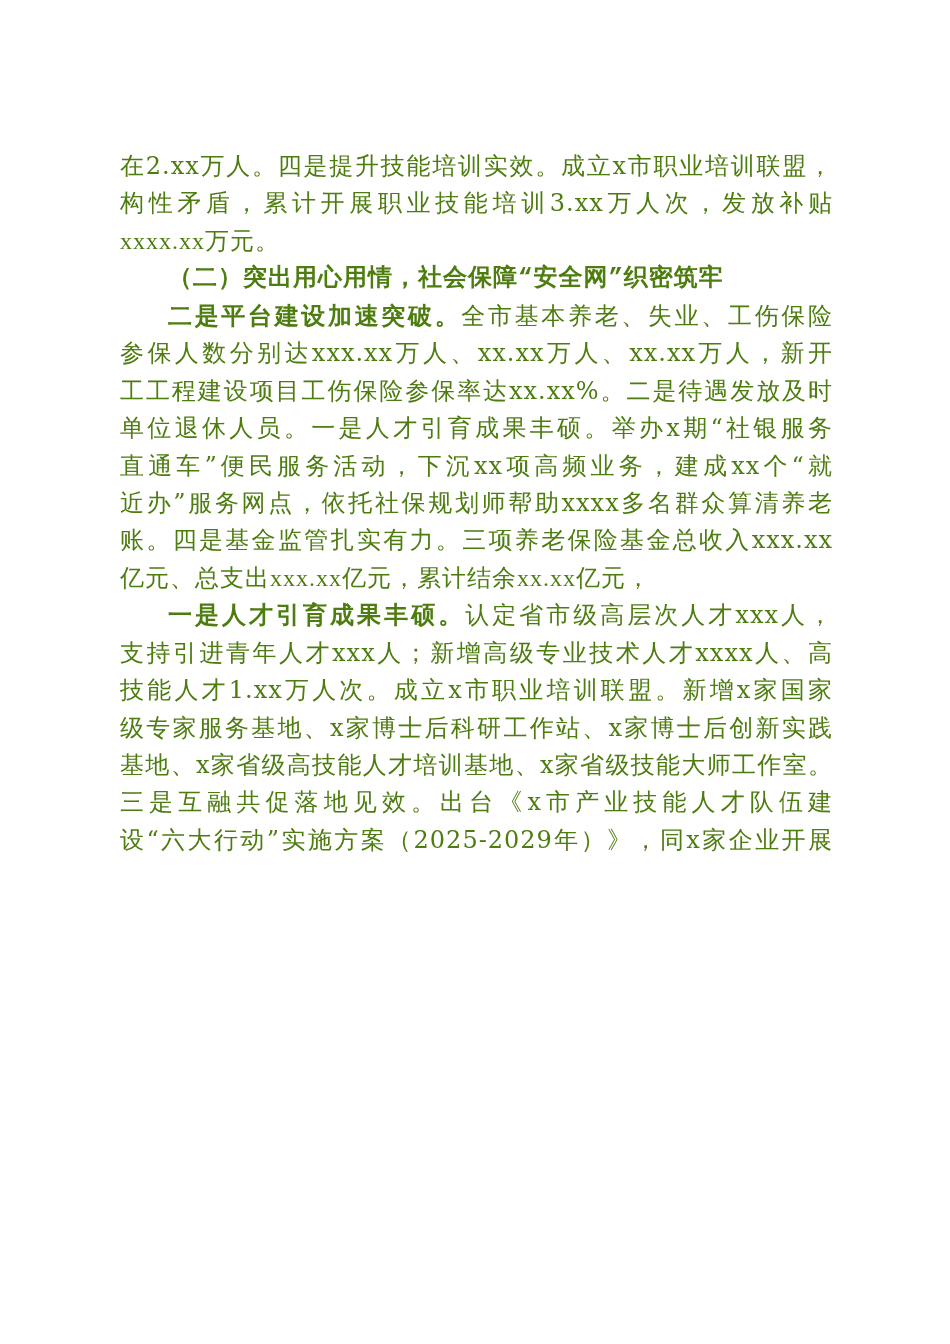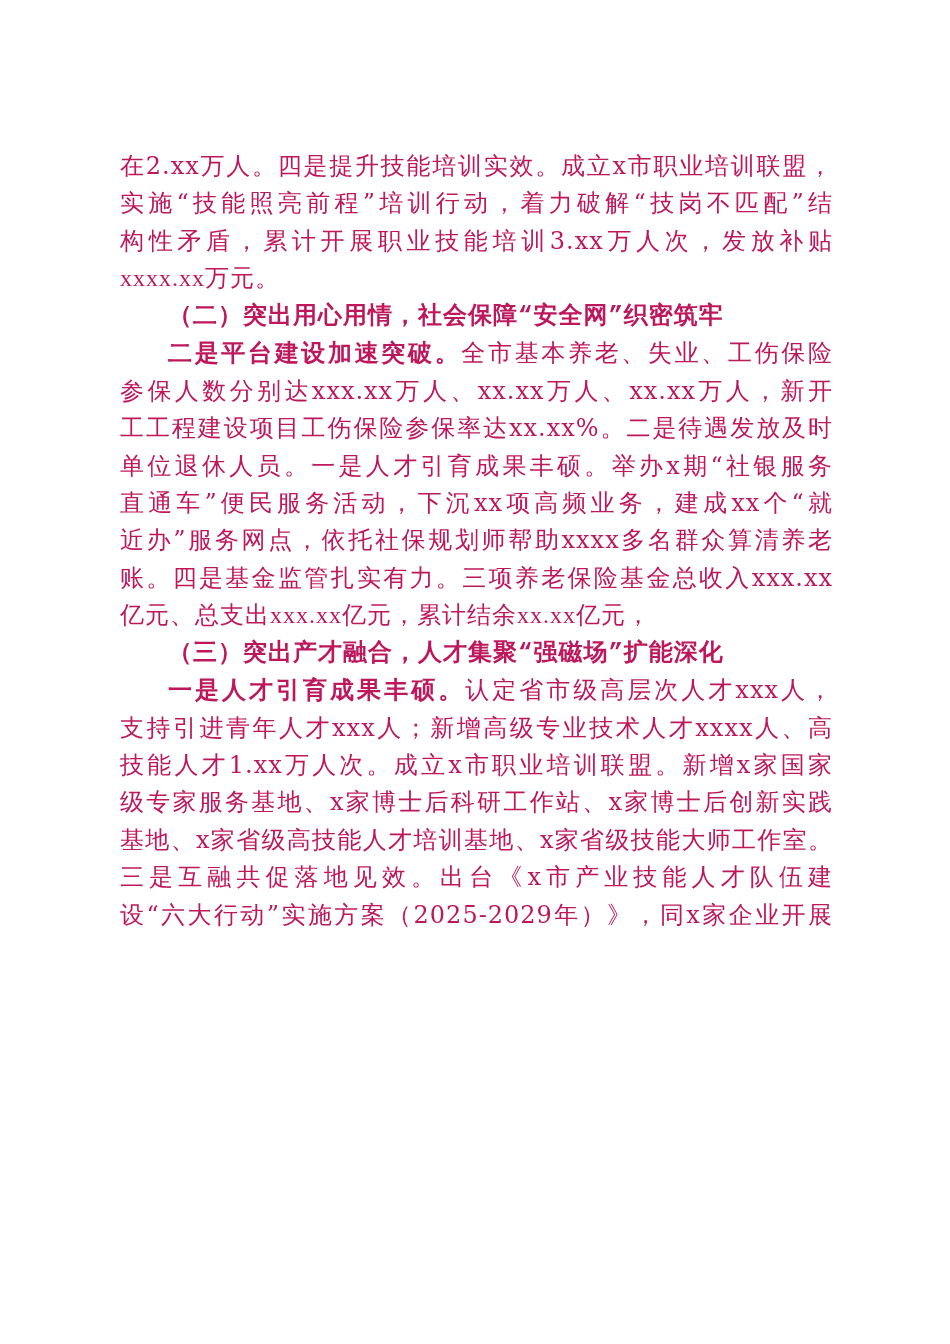--- a/index.html
+++ b/index.html
@@ -4,57 +4,55 @@
 <style>
   html, body { margin: 0; padding: 0; background: #ffffff; }
   body { width: 950px; height: 1344px; position: relative; overflow: hidden; }
   .page {
     position: absolute;
     left: 120px;
     top: 148px;
     width: 713px;
     font-family: "DejaVu Serif", "Liberation Serif", serif;
     font-size: 24px;
-    color: #be185d;
+    color: #4d7c0f;
   }
   .line {
     height: 37.45px;
     line-height: 37.45px;
     white-space: nowrap;
     text-align: justify;
     text-align-last: justify;
     letter-spacing: 1px;
     overflow: visible;
   }
   .line.last { text-align-last: left; font-family: Liberation Serif, serif; }
   .line.indent { padding-left: 48px; }
   .line.heading { padding-left: 48px; text-align-last: left; }
   .kai { font-family: Liberation Mono, monospace; font-weight: 600; }
 </style>
 </head>
 <body>
 
 <div class="page">
   <div class="line">在2.xx万人。四是提升技能培训实效。成立x市职业培训联盟，</div>
-  <div class="line">实施“技能照亮前程”培训行动，着力破解“技岗不匹配”结</div>
   <div class="line">构性矛盾，累计开展职业技能培训3.xx万人次，发放补贴</div>
   <div class="line last">xxxx.xx万元。</div>
 
   <div class="line heading kai">（二）突出用心用情，社会保障“安全网”织密筑牢</div>
 
   <div class="line indent"><span class="kai">二是平台建设加速突破。</span><span>全市基本养老、失业、工伤保险</span></div>
   <div class="line">参保人数分别达xxx.xx万人、xx.xx万人、xx.xx万人，新开</div>
   <div class="line">工工程建设项目工伤保险参保率达xx.xx%。二是待遇发放及时</div>
   <div class="line">单位退休人员。一是人才引育成果丰硕。举办x期“社银服务</div>
   <div class="line">直通车”便民服务活动，下沉xx项高频业务，建成xx个“就</div>
   <div class="line">近办”服务网点，依托社保规划师帮助xxxx多名群众算清养老</div>
   <div class="line">账。四是基金监管扎实有力。三项养老保险基金总收入xxx.xx</div>
   <div class="line last">亿元、总支出xxx.xx亿元，累计结余xx.xx亿元，</div>
 
-  <div class="line heading kai">（三）突出产才融合，人才集聚“强磁场”扩能深化</div>
 
   <div class="line indent"><span class="kai">一是人才引育成果丰硕。</span><span>认定省市级高层次人才xxx人，</span></div>
   <div class="line">支持引进青年人才xxx人；新增高级专业技术人才xxxx人、高</div>
   <div class="line">技能人才1.xx万人次。成立x市职业培训联盟。新增x家国家</div>
   <div class="line">级专家服务基地、x家博士后科研工作站、x家博士后创新实践</div>
   <div class="line">基地、x家省级高技能人才培训基地、x家省级技能大师工作室。</div>
   <div class="line">三是互融共促落地见效。出台《x市产业技能人才队伍建</div>
   <div class="line">设“六大行动”实施方案（2025-2029年）》，同x家企业开展</div>
 </div>
 

